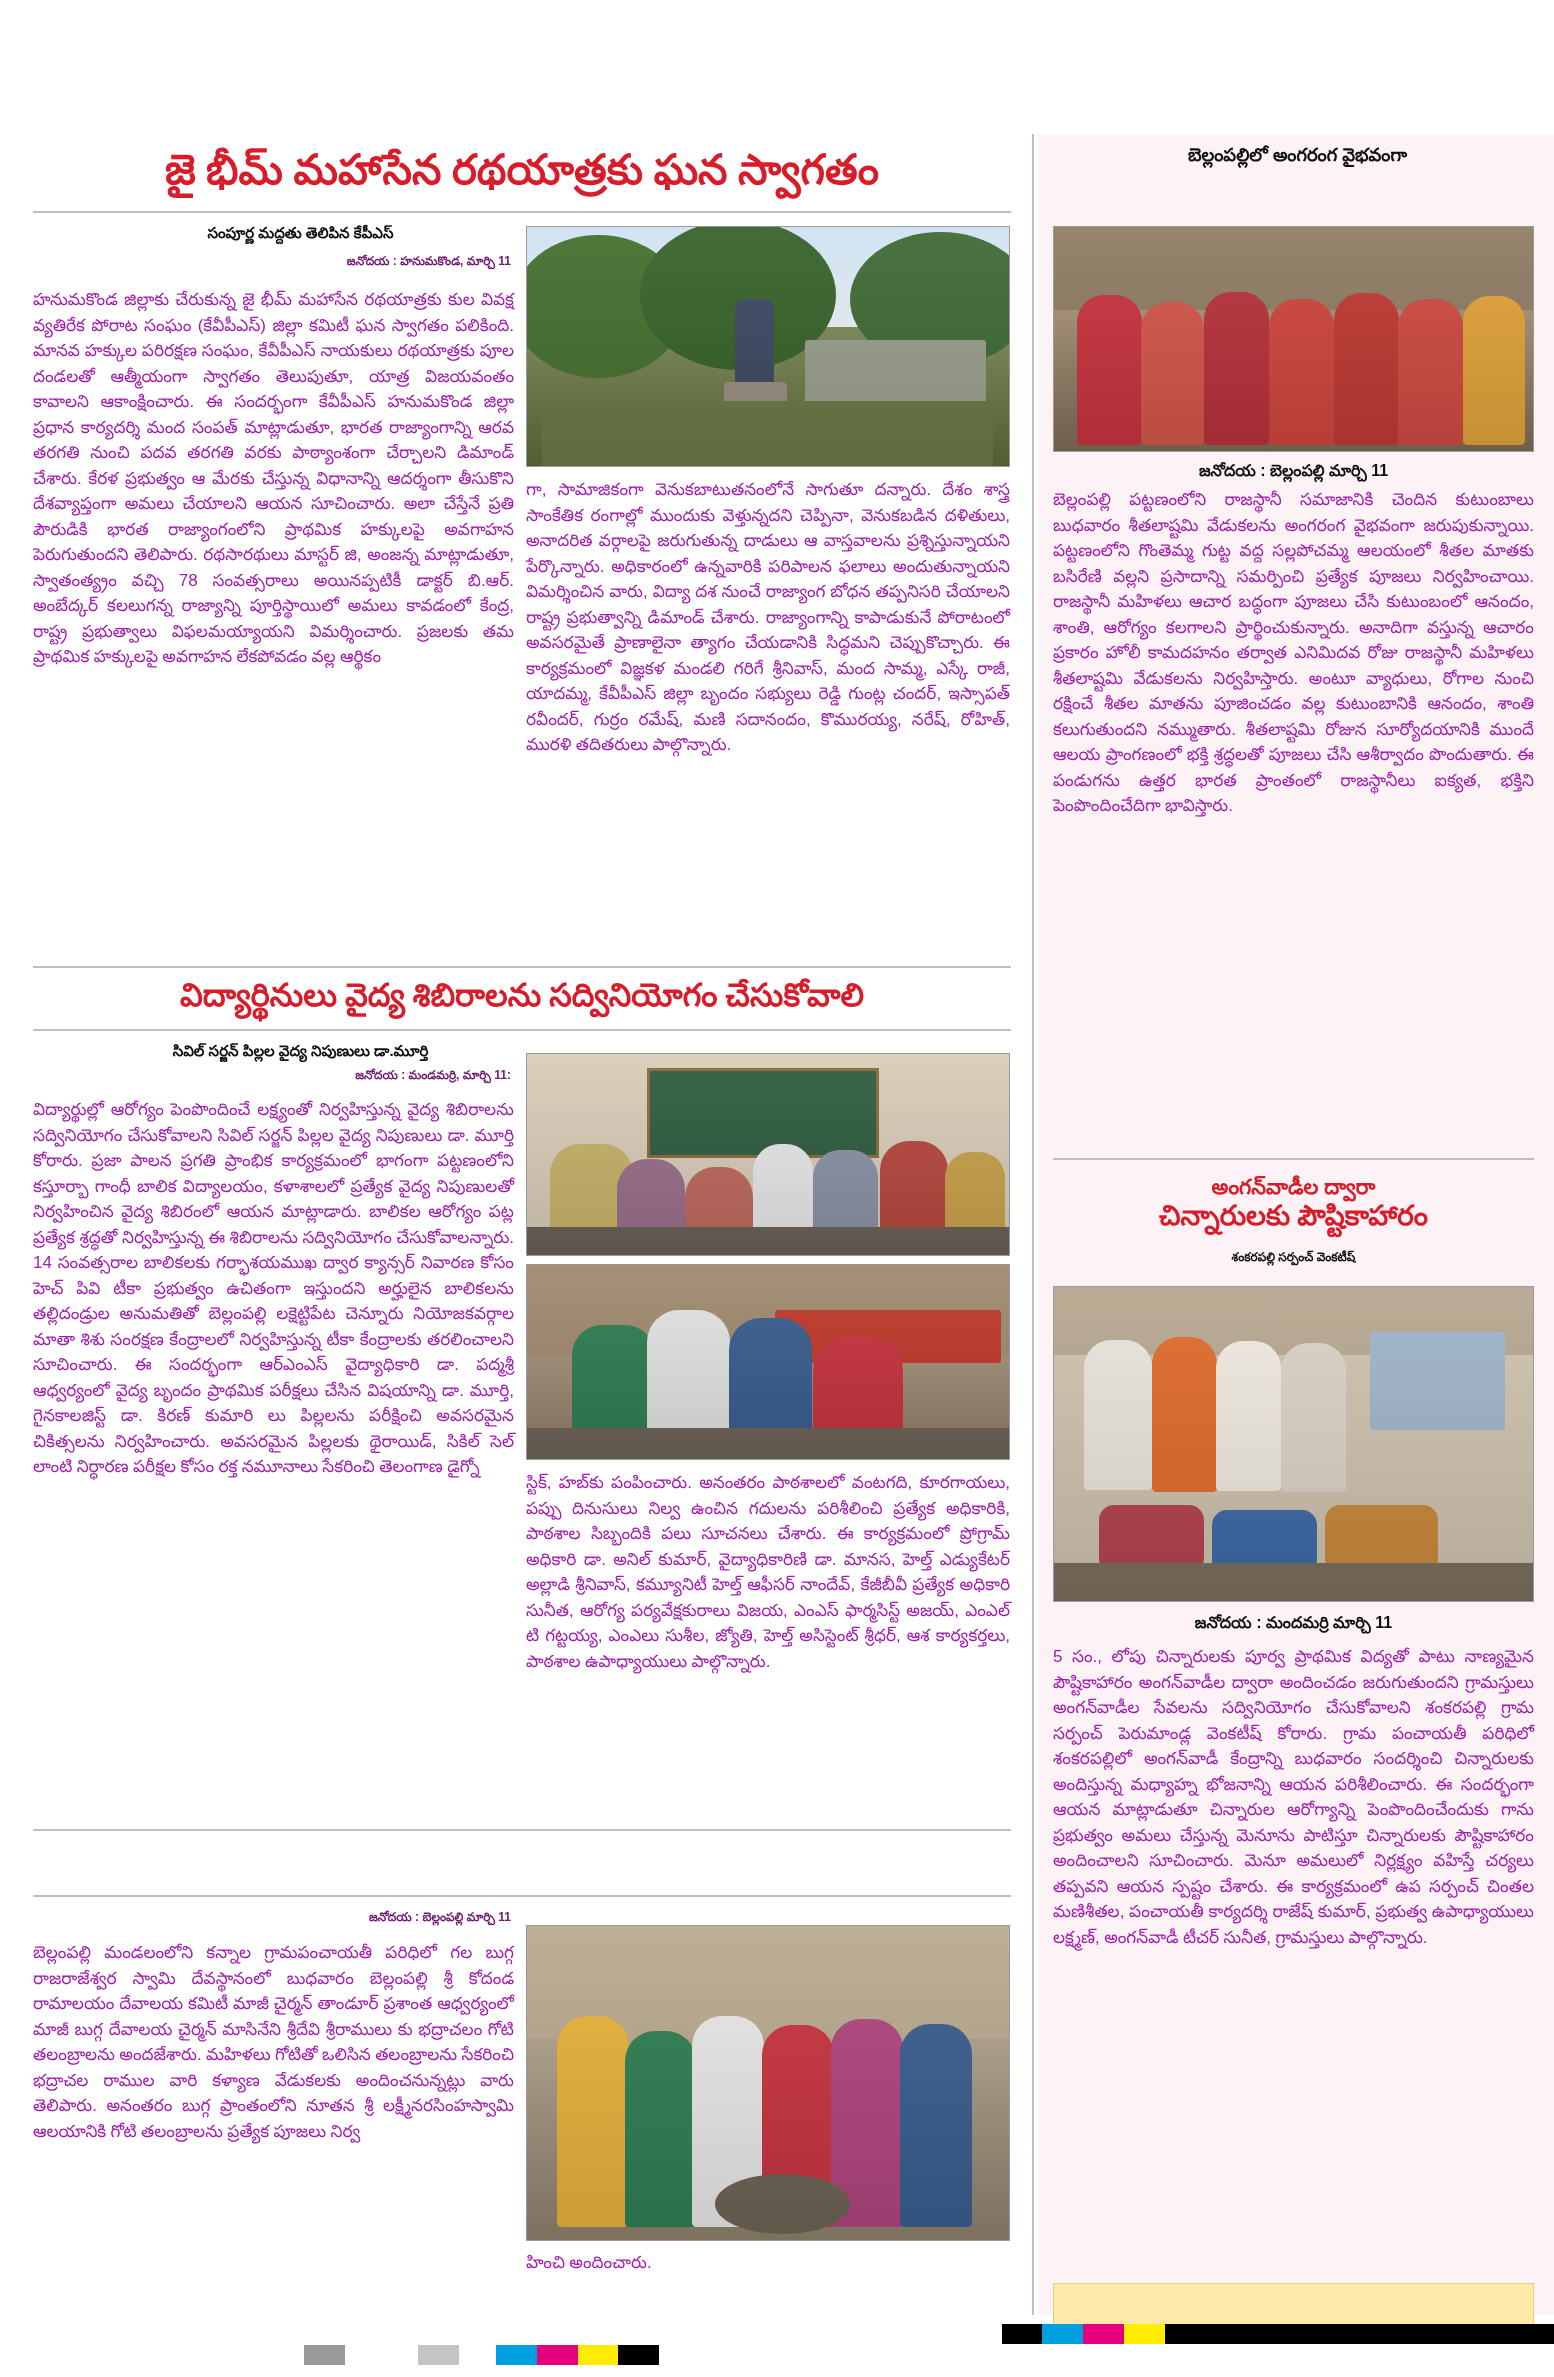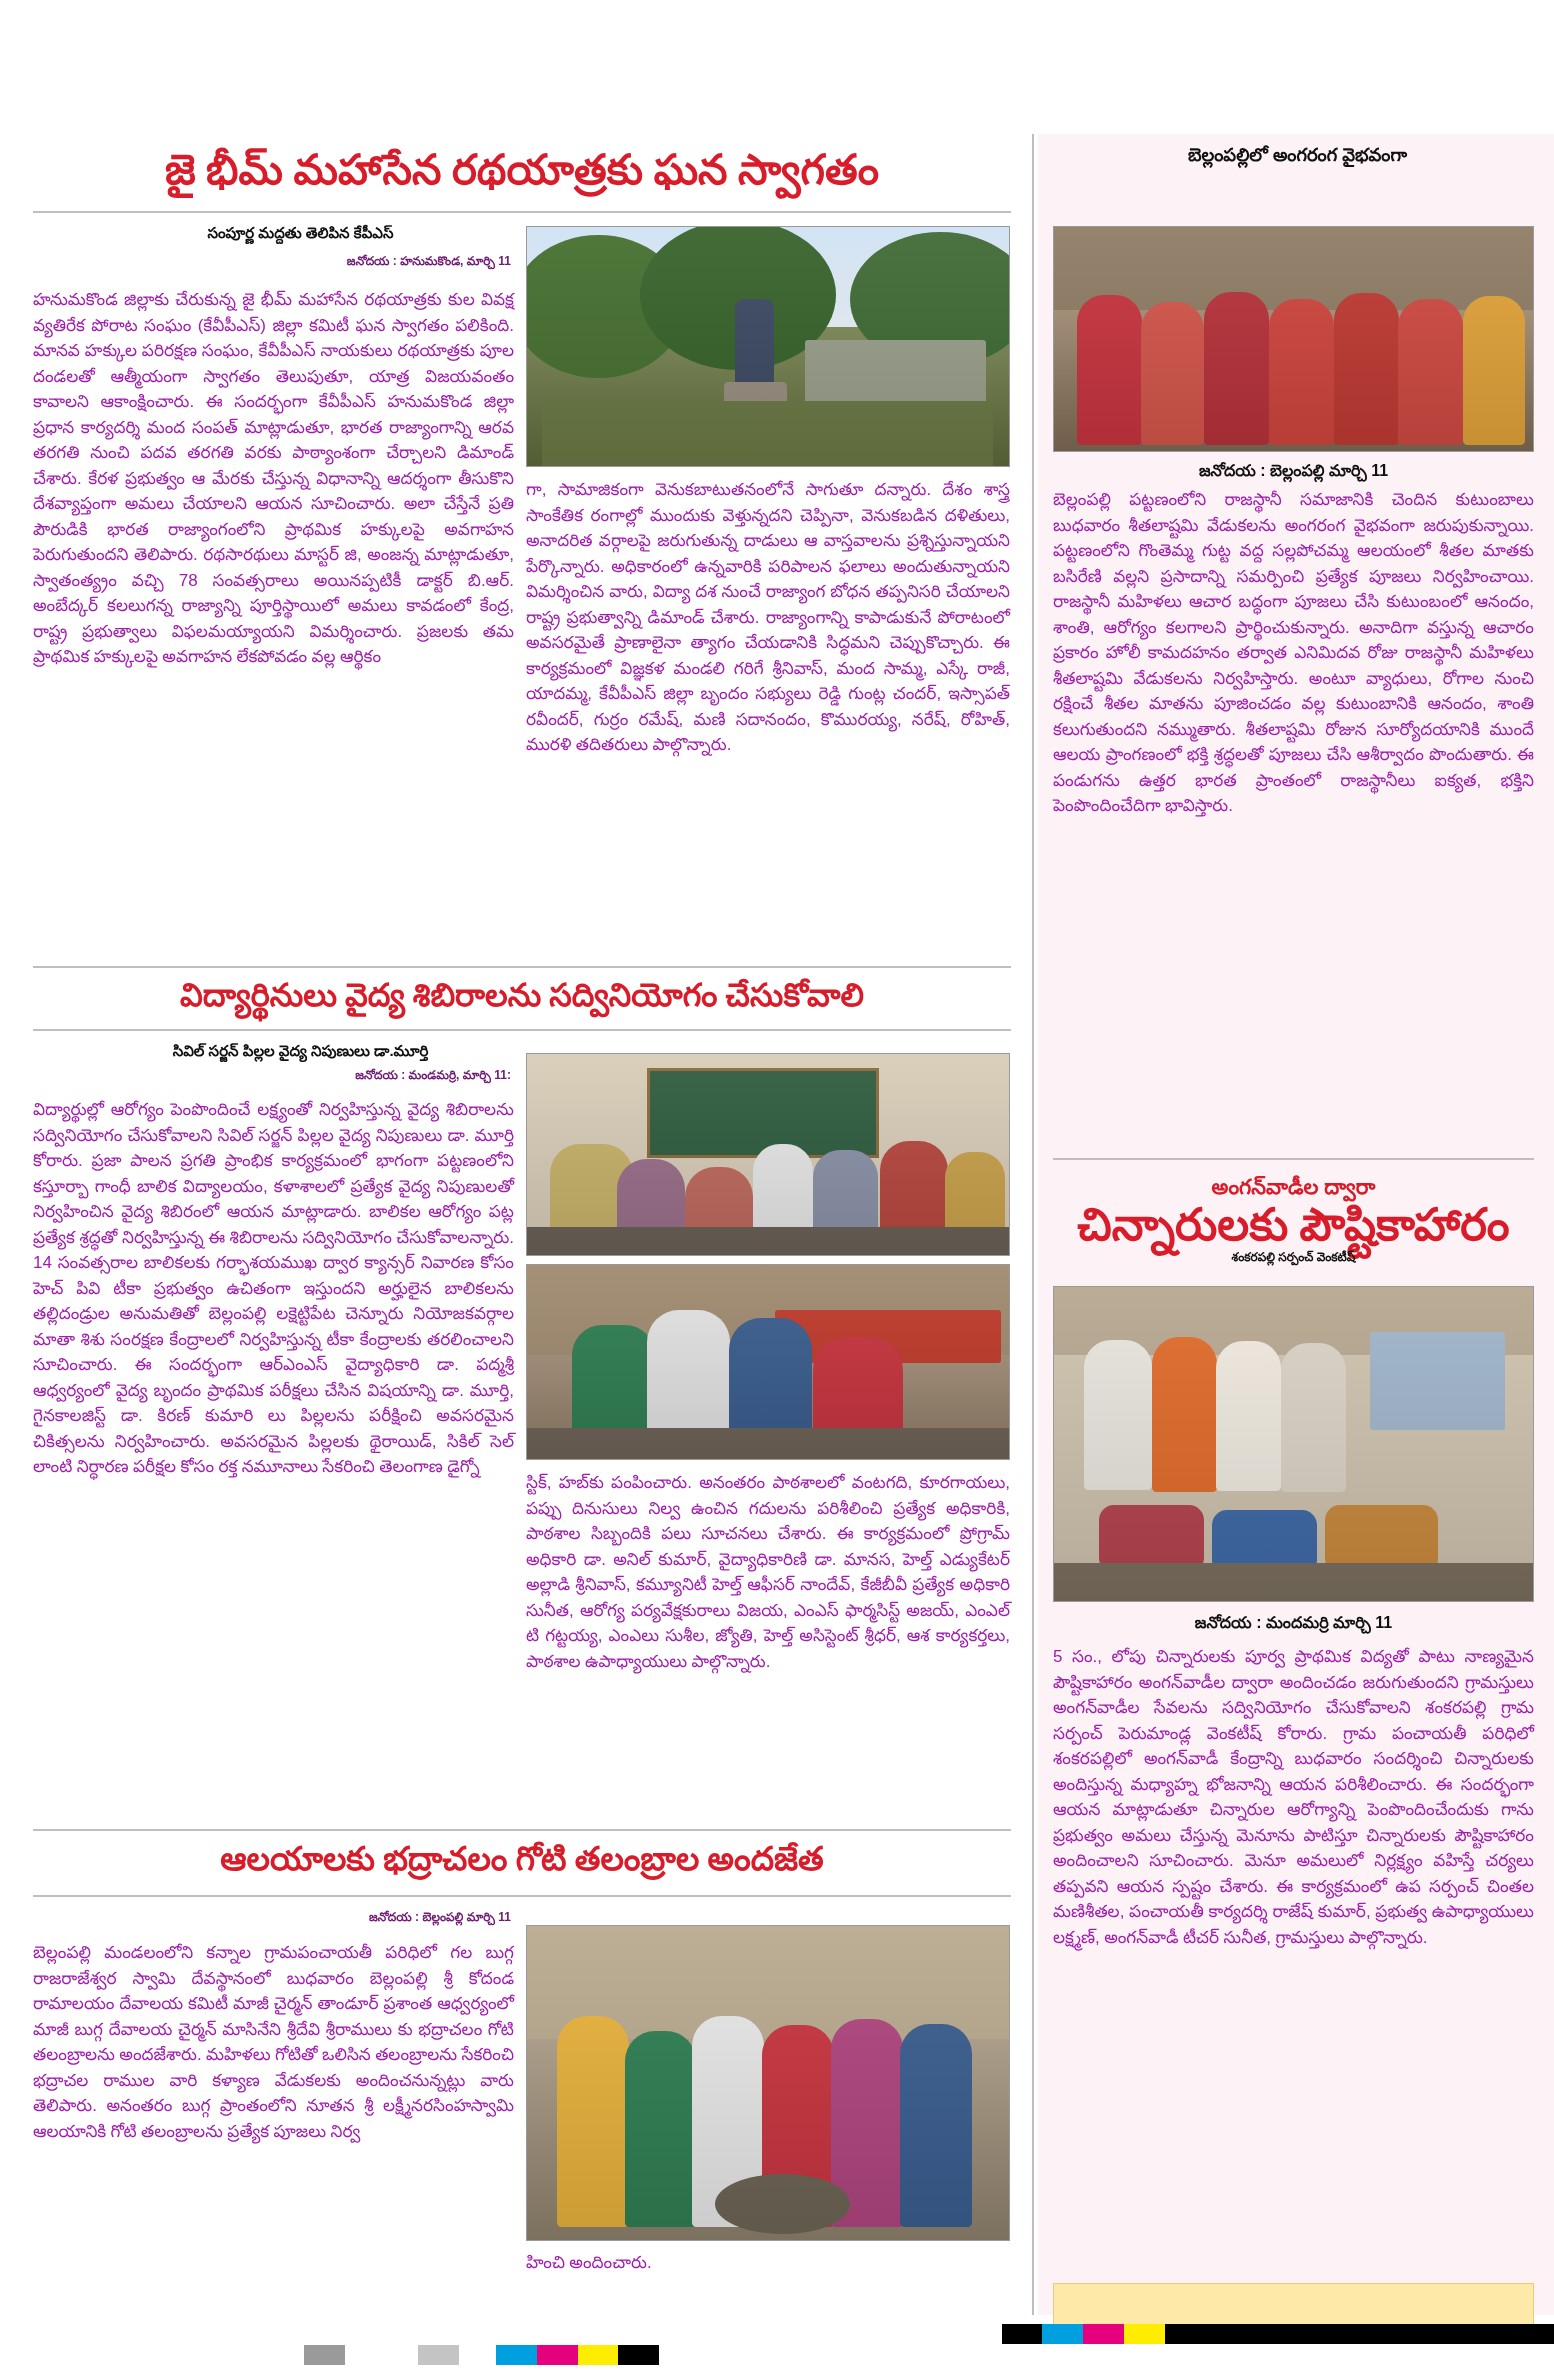--- a/index.html
+++ b/index.html
@@ -217,21 +217,20 @@
     <div class="blob" style="left:202px; top:53px; width:83px; height:128px; background:#3a5d8f; border-radius:32px 32px 6px 6px;"></div>
     <div class="blob" style="left:286px; top:72px; width:90px; height:113px; background:#c8343f; border-radius:33px 33px 6px 6px;"></div>
     <div class="floor" style="height:16%; background:#6f6458;"></div>
     <div class="overlay-grad"></div>
   </div>
 
   <div class="body" style="left:526px; top:1470px; width:484px;">స్టిక్, హబ్‌కు పంపించారు. అనంతరం పాఠశాలలో వంటగది, కూరగాయలు, పప్పు దినుసులు నిల్వ ఉంచిన గదులను పరిశీలించి ప్రత్యేక అధికారికి, పాఠశాల సిబ్బందికి పలు సూచనలు చేశారు. ఈ కార్యక్రమంలో ప్రోగ్రామ్ అధికారి డా. అనిల్ కుమార్, వైద్యాధికారిణి డా. మానస, హెల్త్ ఎడ్యుకేటర్ అల్లాడి శ్రీనివాస్, కమ్యూనిటీ హెల్త్ ఆఫీసర్ నాందేవ్, కేజీబీవీ ప్రత్యేక అధికారి సునీత, ఆరోగ్య పర్యవేక్షకురాలు విజయ, ఎంఎస్ ఫార్మసిస్ట్ అజయ్, ఎంఎల్ టి గట్టయ్య, ఎంఎలు సుశీల, జ్యోతి, హెల్త్ అసిస్టెంట్ శ్రీధర్, ఆశ కార్యకర్తలు, పాఠశాల ఉపాధ్యాయులు పాల్గొన్నారు.</div>
 
   <div class="hrule" style="left:33px; top:1829px; width:978px;"></div>
 
-  <div class="headline" style="left:33px; top:1841px; width:978px; font-size:33px; text-align:center;">ఆలయాలకు భద్రాచలం గోటి తలంబ్రాల అందజేత</div>
   <div class="hrule" style="left:33px; top:1895px; width:978px;"></div>
 
   <div class="byline" style="left:90px; top:1910px; width:421px;">జనోదయ : బెల్లంపల్లి మార్చి 11</div>
 
   <div class="body" style="left:33px; top:1940px; width:481px;">బెల్లంపల్లి మండలంలోని కన్నాల గ్రామపంచాయతీ పరిధిలో గల బుగ్గ రాజరాజేశ్వర స్వామి దేవస్థానంలో బుధవారం బెల్లంపల్లి శ్రీ కోదండ రామాలయం దేవాలయ కమిటీ మాజీ చైర్మన్ తాండూర్ ప్రశాంత ఆధ్వర్యంలో మాజీ బుగ్గ దేవాలయ చైర్మన్ మాసినేని శ్రీదేవి శ్రీరాములు కు భద్రాచలం గోటి తలంబ్రాలను అందజేశారు. మహిళలు గోటితో ఒలిసిన తలంబ్రాలను సేకరించి భద్రాచల రాముల వారి కళ్యాణ వేడుకలకు అందించనున్నట్లు వారు తెలిపారు. అనంతరం బుగ్గ ప్రాంతంలోని నూతన శ్రీ లక్ష్మీనరసింహస్వామి ఆలయానికి గోటి తలంబ్రాలను ప్రత్యేక పూజలు నిర్వ</div>
 
   <div class="photo" style="left:526px; top:1925px; width:484px; height:316px;">
     <div class="room" style="background:linear-gradient(#c3b49c,#8d7f6c);"></div>
     <div class="blob" style="left:0; top:0; width:484px; height:113px; background:#b9a98f; border-radius:0;"></div>
     <div class="blob" style="left:30px; top:90px; width:72px; height:211px; background:#e8b23c; border-radius:30px 30px 4.5px 4.5px;"></div>
@@ -263,21 +262,21 @@
     <div class="overlay-grad"></div>
   </div>
 
   <div class="caption" style="left:1053px; top:462px; width:481px;">జనోదయ : బెల్లంపల్లి మార్చి 11</div>
 
   <div class="body" style="left:1053px; top:487px; width:481px;">బెల్లంపల్లి పట్టణంలోని రాజస్థానీ సమాజానికి చెందిన కుటుంబాలు బుధవారం శీతలాష్టమి వేడుకలను అంగరంగ వైభవంగా జరుపుకున్నాయి. పట్టణంలోని గొంతెమ్మ గుట్ట వద్ద సల్లపోచమ్మ ఆలయంలో శీతల మాతకు బసిరేణి వల్లని ప్రసాదాన్ని సమర్పించి ప్రత్యేక పూజలు నిర్వహించాయి. రాజస్థానీ మహిళలు ఆచార బద్ధంగా పూజలు చేసి కుటుంబంలో ఆనందం, శాంతి, ఆరోగ్యం కలగాలని ప్రార్థించుకున్నారు. అనాదిగా వస్తున్న ఆచారం ప్రకారం హోలీ కామదహనం తర్వాత ఎనిమిదవ రోజు రాజస్థానీ మహిళలు శీతలాష్టమి వేడుకలను నిర్వహిస్తారు. అంటూ వ్యాధులు, రోగాల నుంచి రక్షించే శీతల మాతను పూజించడం వల్ల కుటుంబానికి ఆనందం, శాంతి కలుగుతుందని నమ్ముతారు. శీతలాష్టమి రోజున సూర్యోదయానికి ముందే ఆలయ ప్రాంగణంలో భక్తి శ్రద్ధలతో పూజలు చేసి ఆశీర్వాదం పొందుతారు. ఈ పండుగను ఉత్తర భారత ప్రాంతంలో రాజస్థానీలు ఐక్యత, భక్తిని పెంపొందించేదిగా భావిస్తారు.</div>
 
   <div class="hrule" style="left:1053px; top:1158px; width:481px;"></div>
 
   <div class="subhead" style="left:1053px; top:1173px; width:481px; font-size:21px; color:#d81c2a;">అంగన్‌వాడీల ద్వారా</div>
-  <div class="headline" style="left:1053px; top:1200px; width:481px; font-size:45px; text-align:center;">చిన్నారులకు పౌష్టికాహారం</div>
+  <div class="headline" style="left:1053px; top:1200px; width:481px; font-size:28px; text-align:center;">చిన్నారులకు పౌష్టికాహారం</div>
   <div class="subhead" style="left:1053px; top:1250px; width:481px; font-size:12px;">శంకరపల్లి సర్పంచ్ వెంకటీష్</div>
 
   <div class="photo" style="left:1053px; top:1286px; width:481px; height:316px;">
     <div class="wall" style="height:100%; background:#cfc3ae;"></div>
     <div class="blob" style="left:0; top:0; width:481px; height:68px; background:#b6a78f; border-radius:0;"></div>
     <div class="blob" style="left:30px; top:53px; width:68px; height:150px; background:#e8e4dd; border-radius:27px 27px 4.5px 4.5px;"></div>
     <div class="blob" style="left:98px; top:50px; width:65px; height:155px; background:#e06b2a; border-radius:27px 27px 4.5px 4.5px;"></div>
     <div class="blob" style="left:162px; top:54px; width:65px; height:150px; background:#efe9df; border-radius:27px 27px 4.5px 4.5px;"></div>
     <div class="blob" style="left:227px; top:56px; width:65px; height:149px; background:#d9d2c6; border-radius:27px 27px 4.5px 4.5px;"></div>
     <div class="blob" style="left:316px; top:45px; width:135px; height:98px; background:#9fb4c9; border-radius:3px;"></div>

